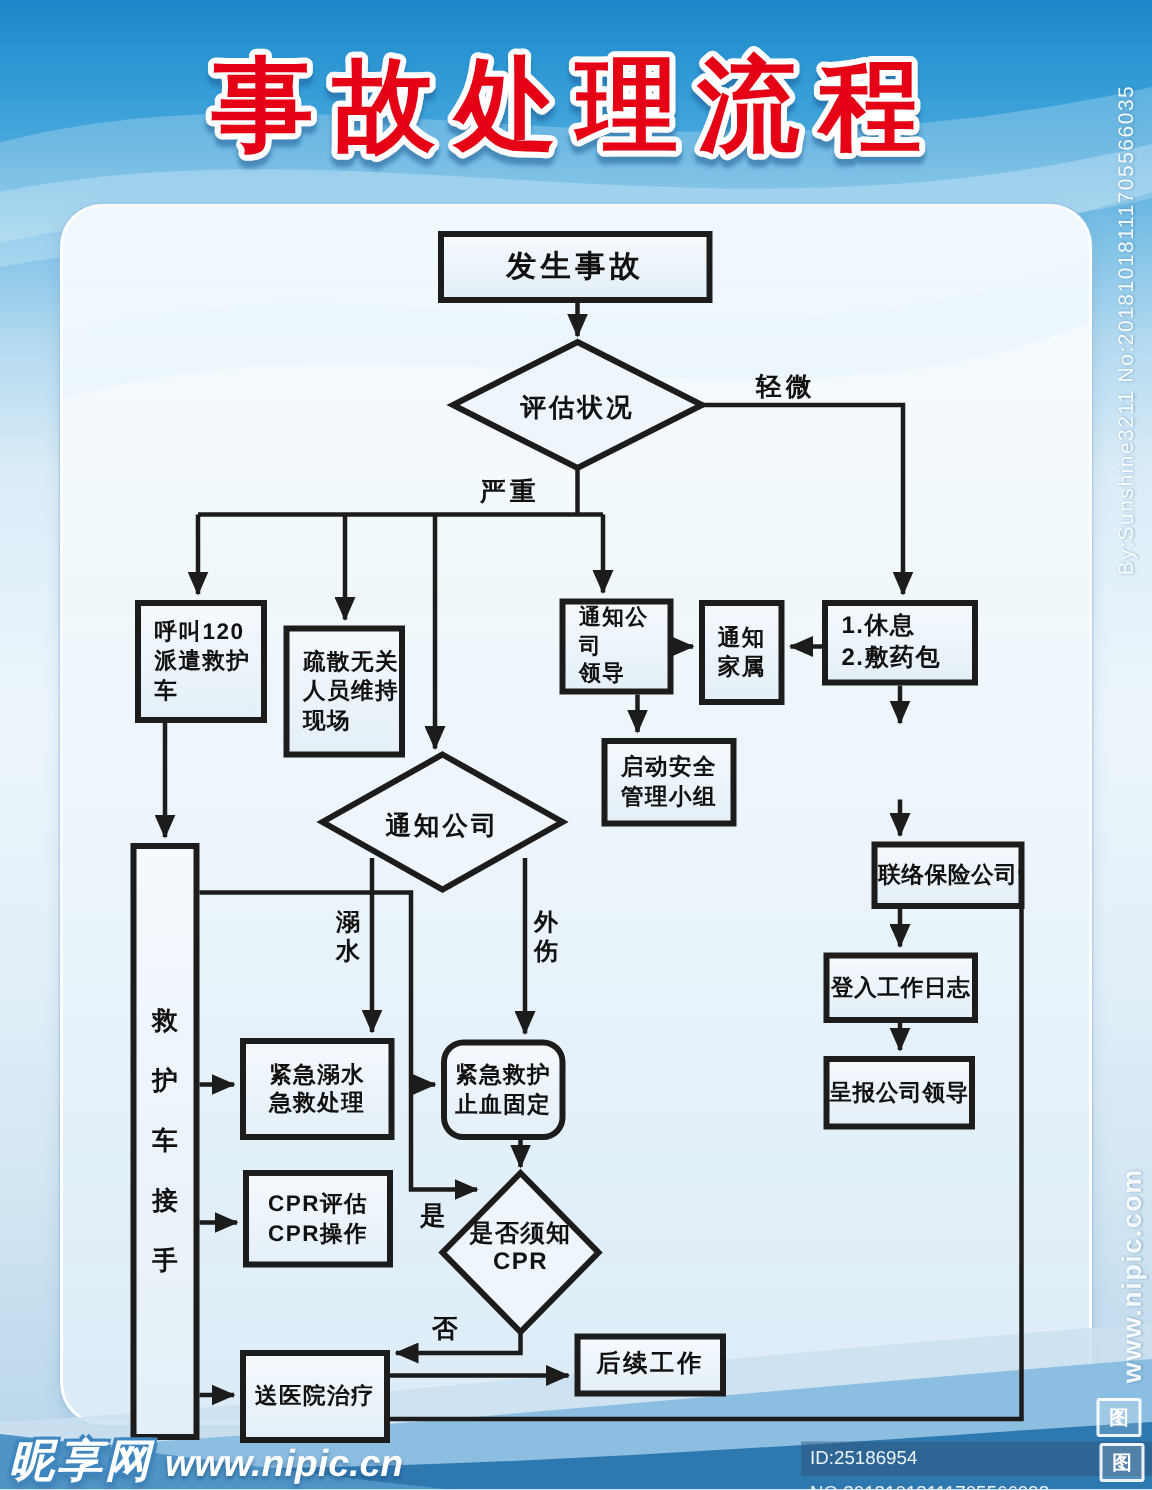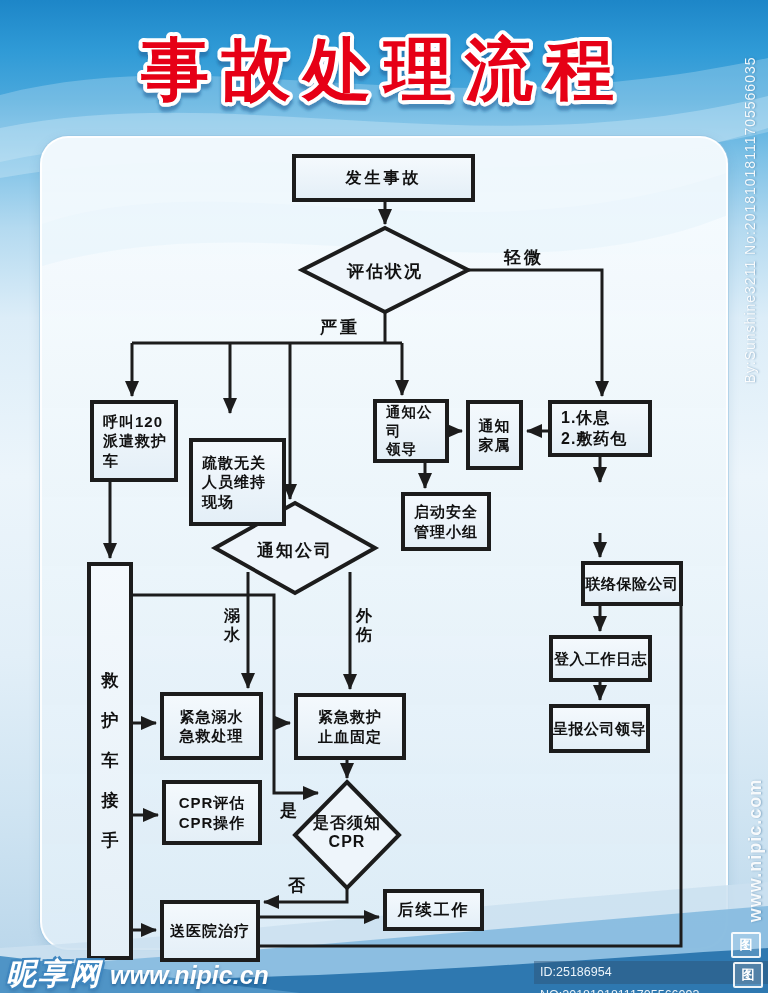--- a/index.html
+++ b/index.html
@@ -114,46 +114,46 @@
       <path d="M260,917 H379" marker-end="url(#ah)"></path>
       <path d="M260,946 H681 V581 H655" marker-end="url(#ah)"></path>
     </g>
     <g fill="#eef5fb" stroke="#1c1c1c" stroke-width="4" stroke-linejoin="miter">
       <polygon points="385,228 468,270 385,312 302,270"></polygon>
       <polygon points="295,503 375,548 295,593 215,548"></polygon>
       <polygon points="347,782 399,835 347,888 295,835"></polygon>
     </g>
   </svg>
 
-  <div class="node pre" style="left:292px;top:154px;width:183px;height:48px;font-size:16px;letter-spacing:3px;">发生事故</div>
+  <div class="node pre" style="left:292px;top:154px;width:183px;height:48px;font-size:20px;letter-spacing:3px;">发生事故</div>
   <div class="node pre left" style="left:90px;top:400px;width:88px;height:82px;">呼叫120
 派遣救护
 车</div>
-  <div class="node pre left" style="left:189px;top:438px;width:97px;height:88px;">疏散无关
+  <div class="node pre left" style="left:189px;top:417px;width:81px;height:88px;">疏散无关
 人员维持
 现场</div>
   <div class="node pre left" style="left:373px;top:399px;width:76px;height:64px;font-size:14.5px;">通知公司
 领导</div>
   <div class="node pre" style="left:466px;top:400px;width:57px;height:70px;">通知
 家属</div>
   <div class="node pre left" style="left:548px;top:400px;width:104px;height:57px;font-size:16px;">1.休息
 2.敷药包</div>
   <div class="node pre" style="left:401px;top:492px;width:90px;height:59px;">启动安全
 管理小组</div>
   <div class="node pre" style="left:549px;top:561px;width:102px;height:45px;letter-spacing:0.5px;margin-left:32px;">联络保险公司</div>
   <div class="node pre" style="left:549px;top:635px;width:103px;height:47px;letter-spacing:0.5px;">登入工作日志</div>
   <div class="node pre" style="left:549px;top:704px;width:101px;height:49px;letter-spacing:0.5px;text-align:center;">呈报公司领导</div>
   <div class="node pre vtext" style="left:87px;top:562px;width:46px;height:398px;">救
 护
 车
 接
 手</div>
   <div class="node pre" style="left:160px;top:692px;width:103px;height:68px;">紧急溺水
 急救处理</div>
-  <div class="node pre" style="left:294px;top:693px;width:112px;height:67px;">紧急救护
+  <div class="node pre" style="left:294px;top:693px;width:83px;height:67px;border-radius:15px;">紧急救护
 止血固定</div>
   <div class="node pre" style="left:160px;top:900px;width:100px;height:62px;">送医院治疗</div>
   <div class="node pre" style="left:162px;top:780px;width:100px;height:65px;">CPR评估
 CPR操作</div>
   <div class="node pre" style="left:383px;top:889px;width:101px;height:42px;font-size:16px;letter-spacing:2px;">后续工作</div>
 
   <div class="dlabel" style="left:302px;top:260px;width:166px;font-size:17px;letter-spacing:2px;">评估状况</div>
   <div class="dlabel" style="left:215px;top:539px;width:160px;font-size:17px;letter-spacing:2px;">通知公司</div>
   <div class="dlabel pre" style="left:295px;top:813px;width:104px;font-size:16px;line-height:19px;letter-spacing:1px;">是否须知
 CPR</div>

